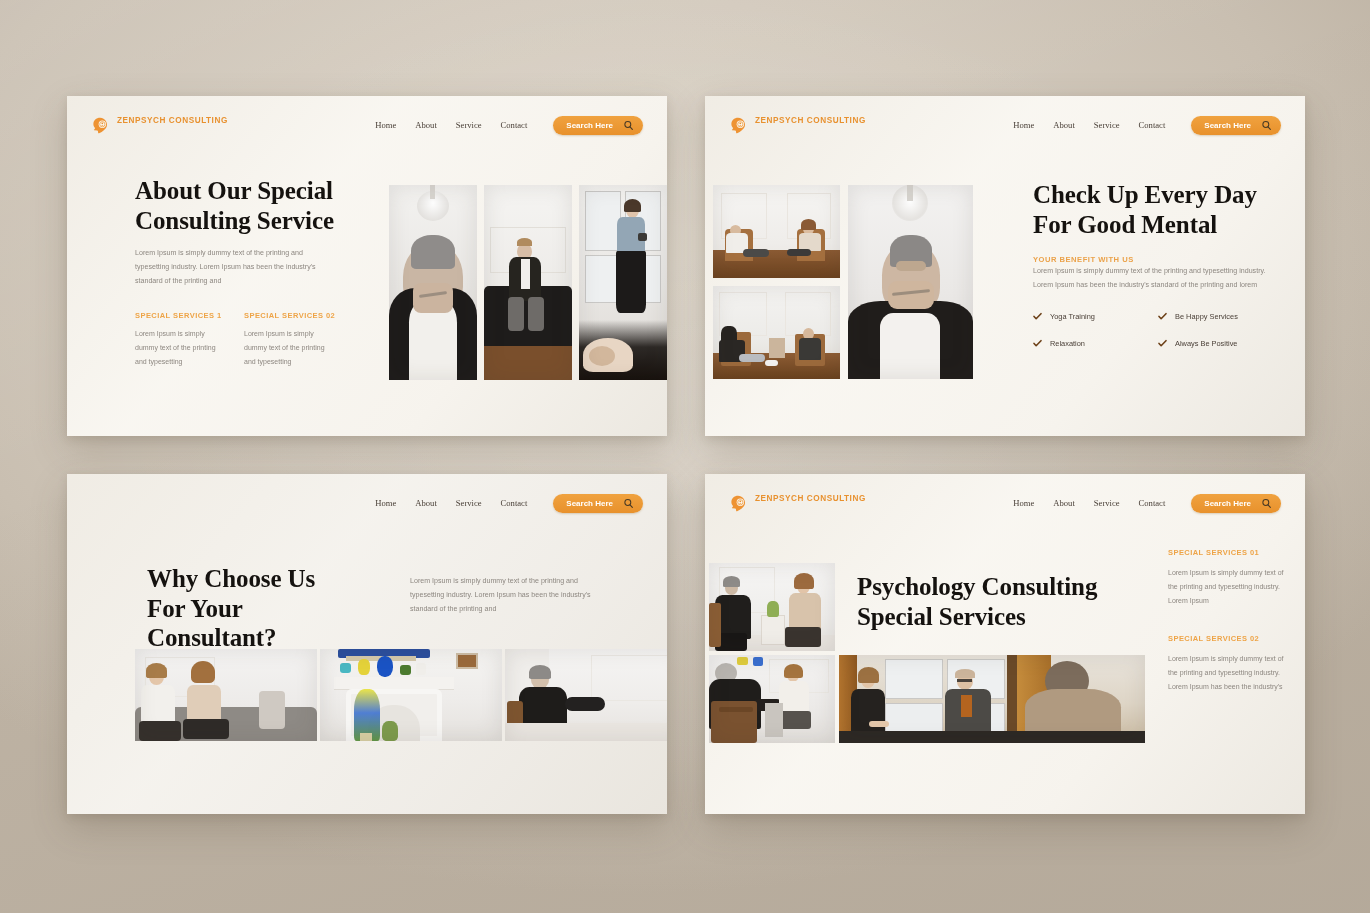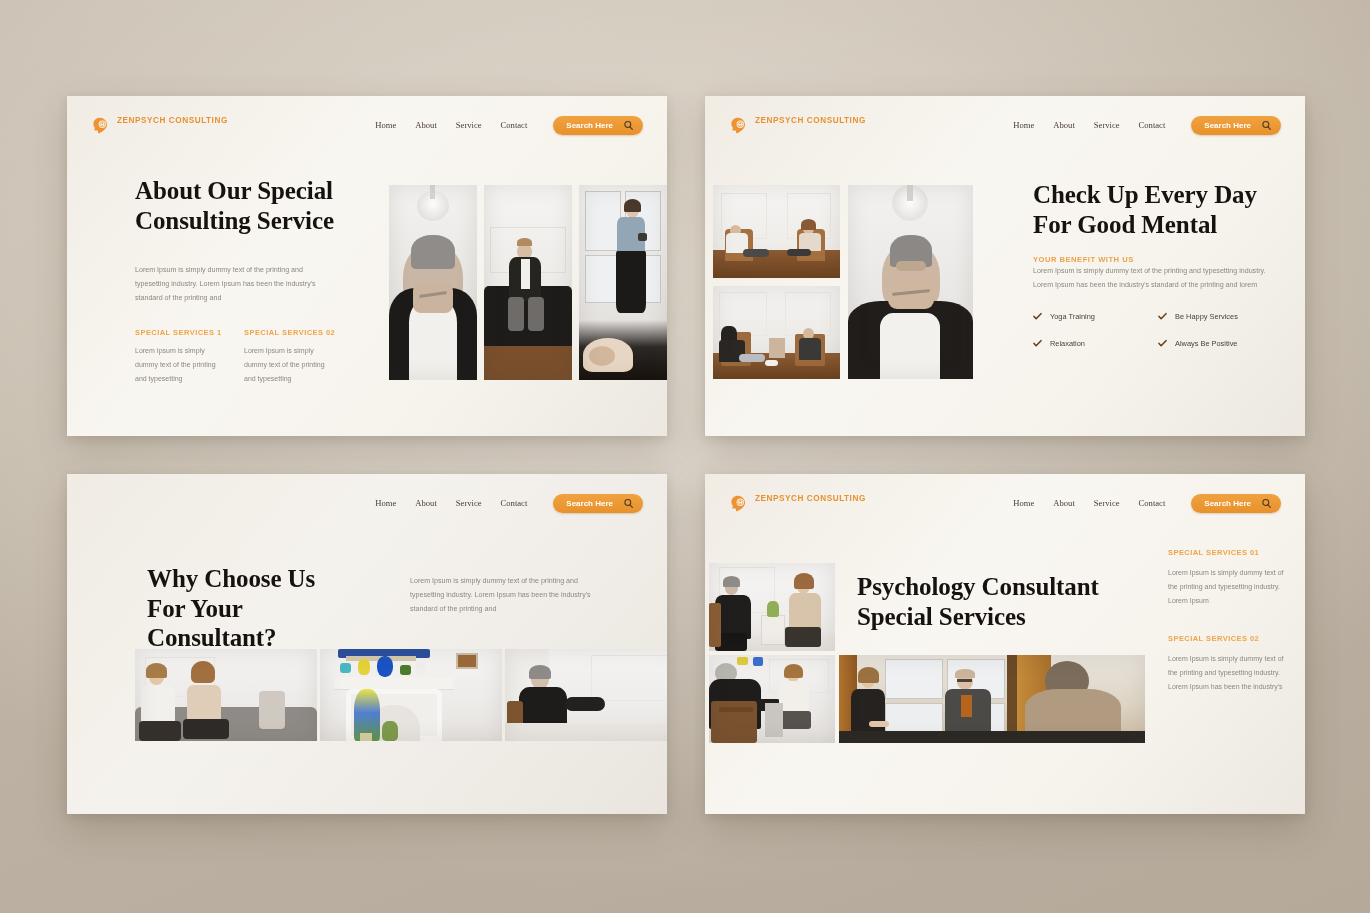--- a/index.html
+++ b/index.html
@@ -97,21 +97,21 @@
       linear-gradient(178deg, #efe9e1 0%, #e2d8ca 55%, #cbbba4 100%);
   }
   .winpane {
     position: absolute; background: #eef0f1;
     box-shadow: inset 0 0 0 1px rgba(90,80,70,0.25);
   }
   .chair { position: absolute; background: #8a5f39; border-radius: 2px; }
 
   
   #slide1 .left { position: absolute; left: 68px; top: 80px; width: 225px; }
-  #slide1 .headline { margin-bottom: 28px; }
+  #slide1 .headline { margin-bottom: 11px; }
   #slide1 .para { margin-bottom: 22px; width: 190px; }
   #slide1 .cols { display: flex; gap: 17px; }
   #slide1 .col { width: 92px; }
   #slide1 .col .sub-title { margin-bottom: 7px; }
   #slide1 .gallery {
     position: absolute; left: 322px; top: 89px;
     display: flex; gap: 7px;
   }
   #slide1 .gallery .ph { width: 88px; height: 195px; }
 
@@ -512,21 +512,21 @@
         <div style="position:absolute;left:122px;top:40px;width:11px;height:22px;background:#b4641f;"></div>
         <div style="position:absolute;left:206px;top:6px;width:44px;height:40px;border-radius:50%;background:#7c6c5c;"></div>
         <div style="position:absolute;left:186px;top:34px;width:96px;height:54px;background:#b09a80;border-radius:34% 34% 4% 4%;"></div>
         <div style="position:absolute;left:0;bottom:0;width:306px;height:12px;background:#2c2824;"></div>
       </div>
     </div>
   </div>
 
   <div class="title-wrap">
     <h1 class="headline">
-      <span>Psychology Consultant</span><br>
+      <span>Psychology Consulting</span><br>
       <span>Special Services</span>
     </h1>
   </div>
 
   <div class="side">
     <div>
       <span class="sub-title">SPECIAL SERVICES 01</span>
       <p class="sub-para">Lorem Ipsum is simply dummy text of the printing and typesetting industry. Lorem Ipsum</p>
     </div>
     <div>

